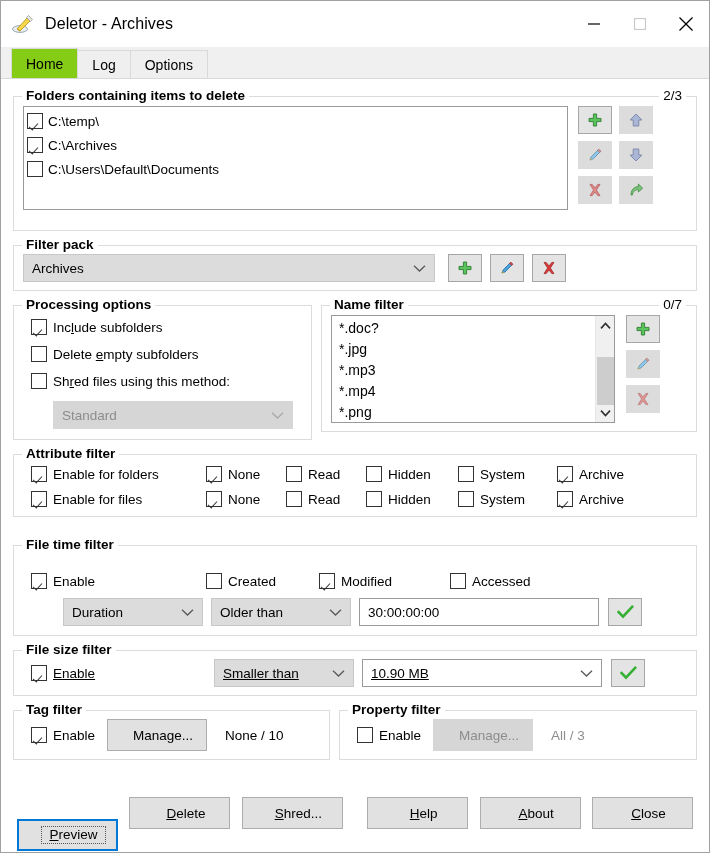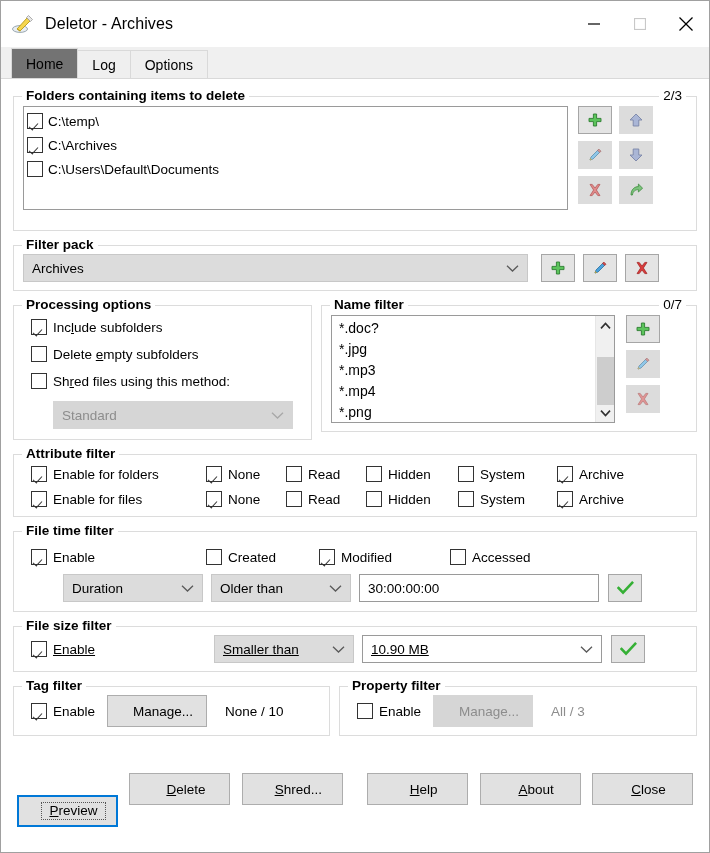--- a/index.html
+++ b/index.html
@@ -44,21 +44,21 @@
     height:32px; background:#f0f0f0; position:relative;
     display:flex; align-items:flex-end; padding-left:10px;
     flex:0 0 auto;
     border-bottom:1px solid #d9d9d9;
   }
   .tab {
     height:28px; padding:0 14px; display:flex; align-items:center;
     background:#efefef; border:1px solid #d9d9d9; border-bottom:none;
     font-size:14px; color:#000; margin-right:-1px; position:relative;
   }
-  .tab.sel { background:#737373; height:30px; z-index:3; border-color:#d9d9d9;text-align:right; }
+  .tab.sel { background:#84cc16; height:30px; z-index:3; border-color:#d9d9d9;text-align:right; }
 
   
   .page {
     flex:1 1 auto; background:#ffffff; padding:6px 12px 0 12px;
     position:relative; overflow:hidden;
   }
 
   
   .group {
     position:relative; border:1px solid #dcdcdc; border-radius:0;
@@ -238,21 +238,21 @@
                 <path d="M3 13 C3 7, 7 4.6, 10.4 4.6 L10.4 2 L14.6 6.2 L10.4 10 L10.4 7.6 C7.5 7.6, 5 9.2, 4.4 13 z" fill="#7cc47c" stroke="#3e8a3e" stroke-width="0.8"></path>
               </svg>
           </div>
         </div>
       </div>
     </div>
 
     <div class="group" style="margin-top:14px;padding:8px 9px;">
       <div class="legend">Filter pack</div>
       <div class="row">
-        <div class="combo gray" style="width:505px;">
+        <div class="combo gray" style="width:412px;">
           <span>Archives</span>
           <span class="arw">
             <svg width="13" height="9" viewBox="0 0 13 9">
                 <path d="M1 1.8 L6.5 7 L12 1.8" fill="none" stroke="#5a5a5a" stroke-width="1.3"></path>
               </svg>
           </span>
         </div>
         <div class="tbtn framed" style="margin-left:13px;">
           <svg width="16" height="16" viewBox="0 0 16 16">
               <path d="M6.4 2 h3.2 v4.4 h4.4 v3.2 h-4.4 v4.4 h-3.2 v-4.4 h-4.4 v-3.2 h4.4 z" fill="#5cc45c" stroke="#2e7d32" stroke-width="0.9"></path>
@@ -401,21 +401,21 @@
           <span class="box"></span>
           <span class="lbl">System</span>
         </div>
         <div class="cb">
           <span class="box on"></span>
           <span class="lbl">Archive</span>
         </div>
       </div>
     </div>
 
-    <div class="group" style="margin-top:14px;padding:16px 9px 9px 9px;">
+    <div class="group" style="margin-top:28px;padding:26px 9px 9px 9px;">
       <div class="legend">File time filter</div>
       <div class="row" style="margin-top:1px;">
         <div class="cb" style="width:175px;margin-left:8px;">
           <span class="box on"></span>
           <span class="lbl">Enable</span>
         </div>
         <div class="cb" style="width:113px;">
           <span class="box"></span>
           <span class="lbl">Created</span>
         </div>

